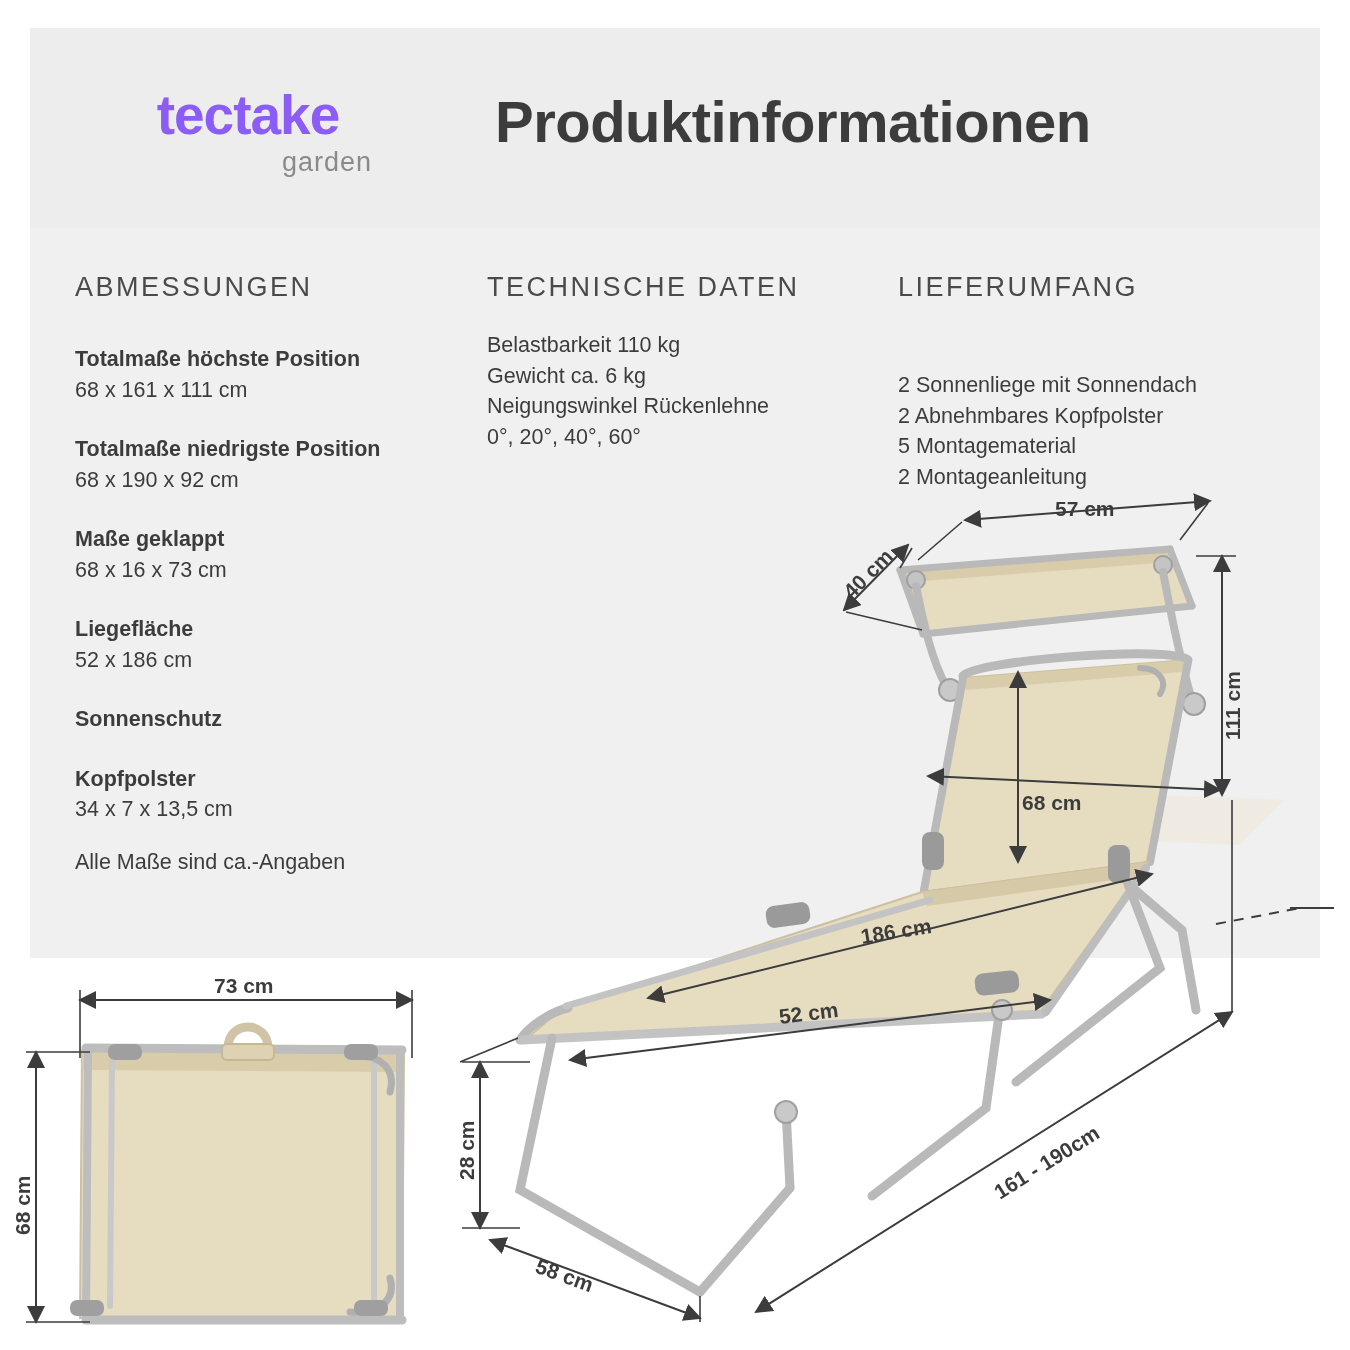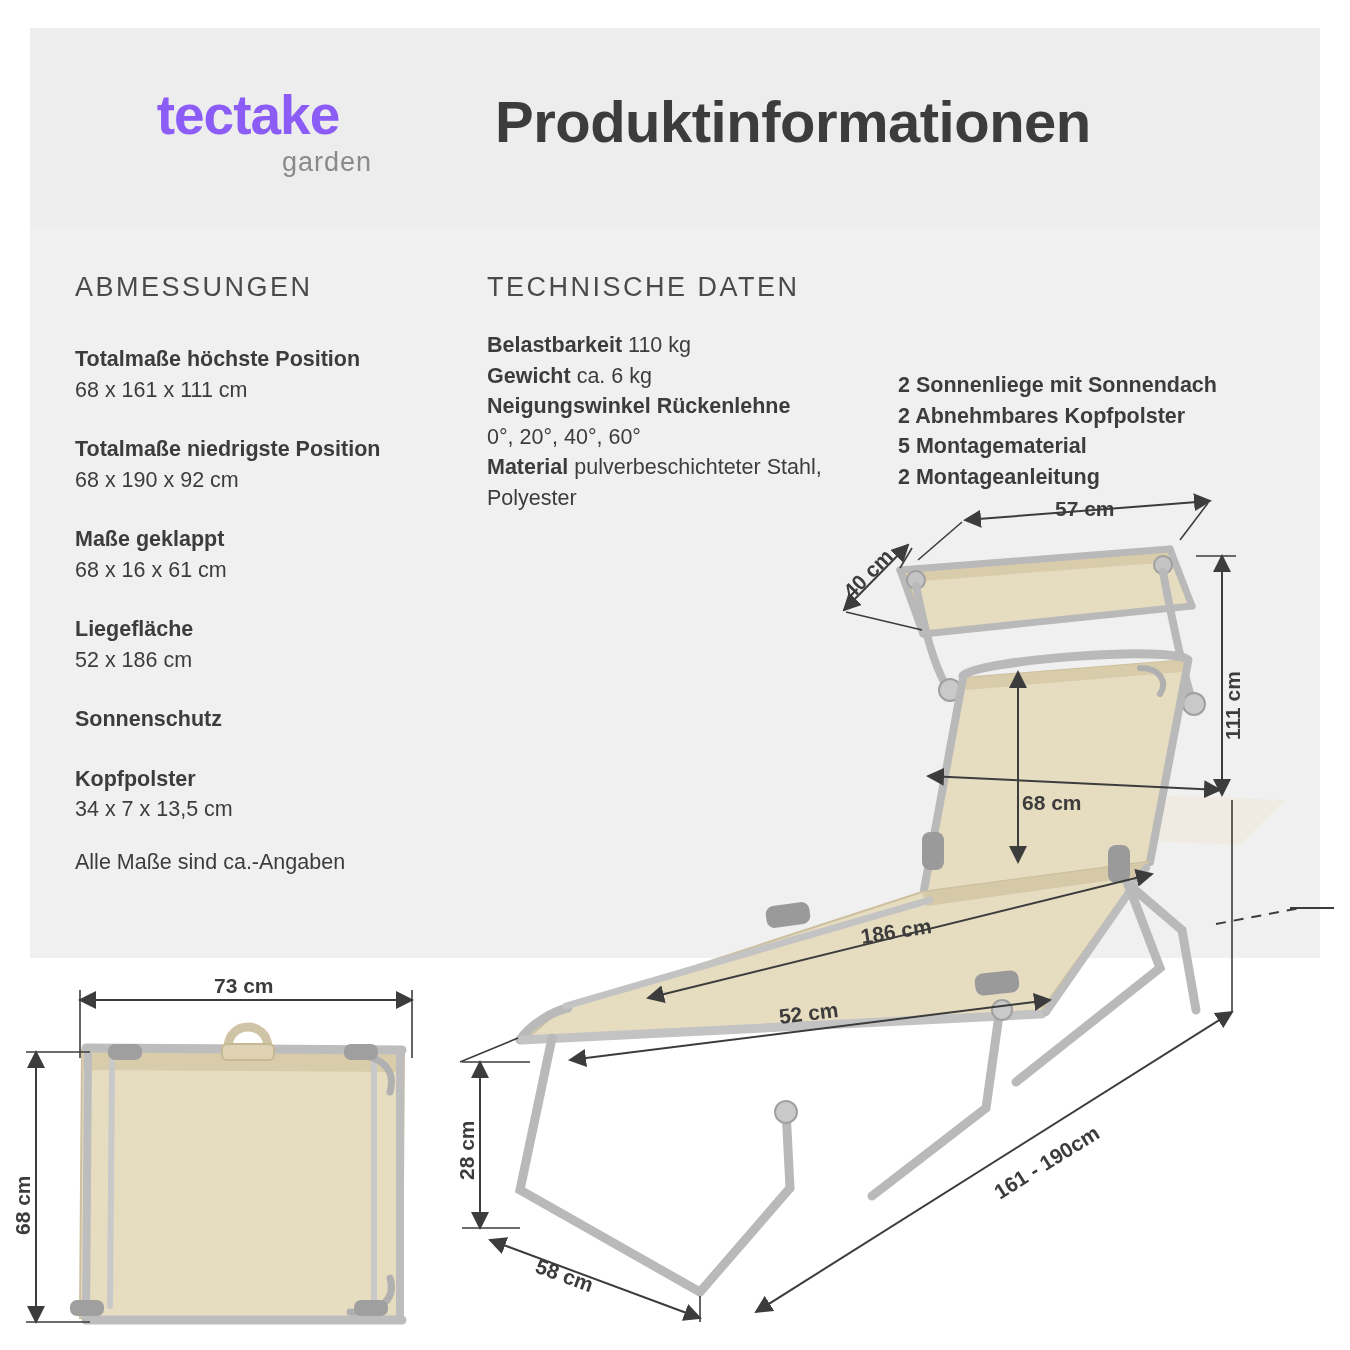--- a/index.html
+++ b/index.html
@@ -47,21 +47,21 @@
   
   .col-head{
     position:absolute;
     font-size:27px;letter-spacing:2.5px;color:#4a4a4a;
     font-weight:normal;
   }
   .col{
     position:absolute;
     font-size:21.5px;line-height:1.42;color:#3c3c3c;
   }
-  .col b{font-weight:bold;}
+  .col b{font-weight:normal;}
   .blockgap{height:16px;}
 
   .c1-head{left:75px;top:272px;}
   .c1{left:75px;top:344px;width:380px;}
   .c2-head{left:487px;top:272px;}
   .c2{left:487px;top:330px;width:400px;}
   .c3-head{left:898px;top:272px;}
   .c3{left:898px;top:330px;width:420px;margin-top:40px;}
 
   .entry{margin-bottom:13px;}
@@ -100,21 +100,21 @@
       <div class="val">68 x 161 x 111 cm</div>
     </div>
     <div class="blockgap"></div>
     <div class="entry">
       <div class="label">Totalmaße niedrigste Position</div>
       <div class="val">68 x 190 x 92 cm</div>
     </div>
     <div class="blockgap"></div>
     <div class="entry">
       <div class="label">Maße geklappt</div>
-      <div class="val">68 x 16 x 61 cm</div>
+      <div class="val">68 x 16 x 73 cm</div>
     </div>
     <div class="blockgap"></div>
     <div class="entry">
       <div class="label">Liegefläche</div>
       <div class="val">52 x 186 cm</div>
     </div>
     <div class="blockgap"></div>
     <div class="entry">
       <div class="label">Sonnenschutz</div>
     </div>
@@ -133,26 +133,23 @@
       <span>110 kg</span>
     </div>
     <div class="tight">
       <b>Gewicht</b>
       <span>ca. 6 kg</span>
     </div>
     <div class="tight">
       <b>Neigungswinkel Rückenlehne</b><br>
       <span>0°, 20°, 40°, 60°</span>
     </div>
-    <div class="tight">
-      <b>Material</b>
-      <span>pulverbeschichteter Stahl, Polyester</span>
-    </div>
   </div>
 
+  <div class="col-head c3-head">LIEFERUMFANG</div>
   <div class="col c3">
     <div class="tight"><b>2 Sonnenliege mit Sonnendach</b></div>
     <div class="tight"><b>2 Abnehmbares Kopfpolster</b></div>
     <div class="tight"><b>5 Montagematerial</b></div>
     <div class="tight"><b>2 Montageanleitung</b></div>
   </div>
 
   <svg class="draw" viewBox="0 0 1350 1350">
     <defs>
       <marker id="arr" markerWidth="9" markerHeight="9" refX="8" refY="4.5" orient="auto">

